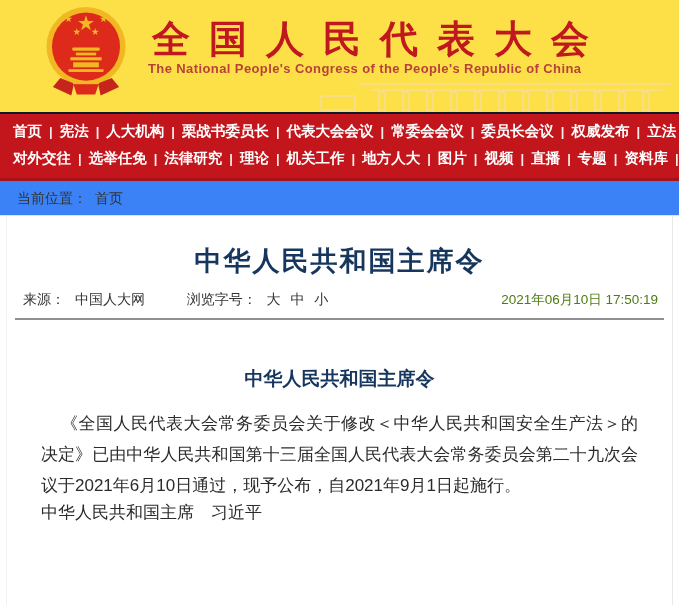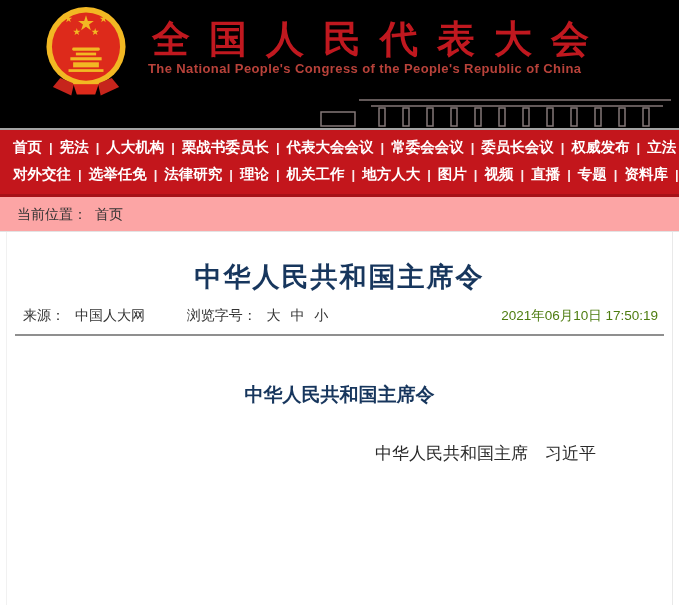--- a/index.html
+++ b/index.html
@@ -1,37 +1,37 @@
 <!DOCTYPE html>
 <html><head>
 <meta charset="utf-8">
 <style>
   * { margin:0; padding:0; box-sizing:border-box; }
   body { background:#fff; font-family:"Liberation Sans", sans-serif; }
   .page { position:relative; width:679px; height:605px; background:#fff; overflow:hidden; }
 
   
-  .site-header { position:relative; width:100%; height:128px; background:#000000; }
+  .site-header { position:relative; width:100%; height:112px; background:#fde047; }
   .emblem { position:absolute; left:40px; top:4px; }
   .site-title { position:absolute; left:152px; top:14px; font-size:38px; font-weight:bold;
                 color:#c0181f; letter-spacing:19px; white-space:nowrap; }
   .site-subtitle { position:absolute; left:148px; top:61px; font-size:13px; font-weight:bold;
                    color:#b8423a; letter-spacing:0.4px; white-space:nowrap; }
   .watermark { position:absolute; right:0; bottom:0; opacity:.55; }
 
   
-  .main-nav { width:100%; background:#c3161c; border-top:2px solid #a3a3a3; border-bottom:3px solid #a61218;
+  .main-nav { width:100%; background:#c3161c; border-top:2px solid #0f172a; border-bottom:3px solid #a61218;
               padding:4px 8px 6px 13px; }
   .nav-row { line-height:26px; white-space:nowrap; }
   .nav-link { color:#ffffff; font-size:14.5px; font-weight:bold; text-decoration:none; cursor:pointer; }
   .nav-sep { color:rgba(255,255,255,.92); font-size:13px; margin:0 7px; font-weight:bold; }
 
   
   .breadcrumb { height:35px; line-height:35px; padding-left:17px; font-size:14px; color:#333;
-                background:#fca5a5; border-bottom:1px solid #e3e3e3; }
+                background:#3b82f6; border-bottom:1px solid #e3e3e3; }
   .breadcrumb a { color:#333; text-decoration:none; margin-left:8px; cursor:pointer; }
 
   
   .content { position:relative; margin:0 6px; height:458px; background:#fff;
              border-left:1px solid #f1f1f1; border-right:1px solid #e9e9e9; }
   .page-title { text-align:center; padding-top:27px; font-size:27px; font-weight:bold;
                 color:#17365d; font-family:"Liberation Serif", serif; letter-spacing:2px; }
   .meta { display:flex; justify-content:space-between; align-items:flex-end;
           padding:0 14px 0 16px; margin-top:12px; font-size:14px; color:#333; }
   .meta-left span, .meta-left a { margin-right:6px; }
@@ -39,21 +39,21 @@
   .meta-left .gap { display:inline-block; width:22px; }
   .meta-right { font-size:13.5px; color:#4d7c0f; }
   .divider { border:none; border-top:2px solid #8f8f8f; margin:9px 8px 0 8px; }
 
   .doc { padding:0 34px; }
   .doc-title { text-align:center; margin-top:46px; font-size:19px; font-weight:bold; color:#17365d; }
   .doc-number { text-align:center; margin-top:14px; font-size:16px; color:#1c1c1c;
                 font-family:"Liberation Serif", serif; letter-spacing:3px; }
   .doc-paragraph { margin-top:16px; font-size:17px; line-height:31px; color:#2b2b2b;
                    text-align:justify; text-indent:20px; }
-  .signature { text-align:right; padding-right:42px; margin-top:34px; font-size:17px; color:#2b2b2b; }
+  .signature { text-align:left; padding-right:42px; font-size:17px; color:#2b2b2b; }
 </style>
 </head>
 <body>
 
 <div class="page">
 
   <header class="site-header">
     <svg class="emblem" width="92" height="100" viewBox="0 0 100 108">
       <circle cx="50" cy="46" r="43" fill="#f2b823"></circle>
       <circle cx="50" cy="46" r="37" fill="#dd2a1b"></circle>
@@ -126,18 +126,19 @@
         <a>中</a>
         <a>小</a>
       </div>
       <div class="meta-right">2021年06月10日 17:50:19</div>
     </div>
 
     <hr class="divider">
 
     <div class="doc">
       <h2 class="doc-title">中华人民共和国主席令</h2>
+      <p class="doc-paragraph">《全国人民代表大会常务委员会关于修改＜中华人民共和国安全生产法＞的决定》已由中华人民共和国第十三届全国人民代表大会常务委员会第二十九次会议于2021年6月10日通过，现予公布，自2021年9月1日起施行。</p>
       <div class="signature">中华人民共和国主席　习近平</div>
 
     </div>
   </main>
 
 </div>
 
 </body></html>

